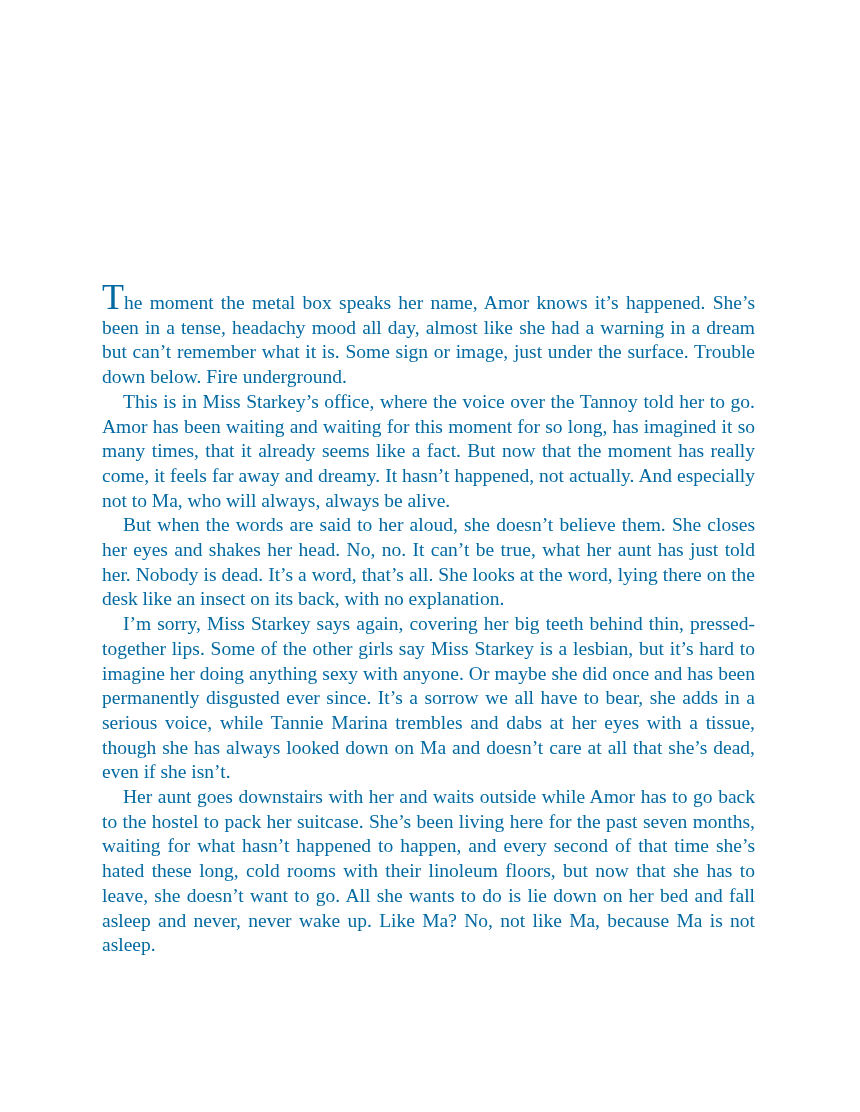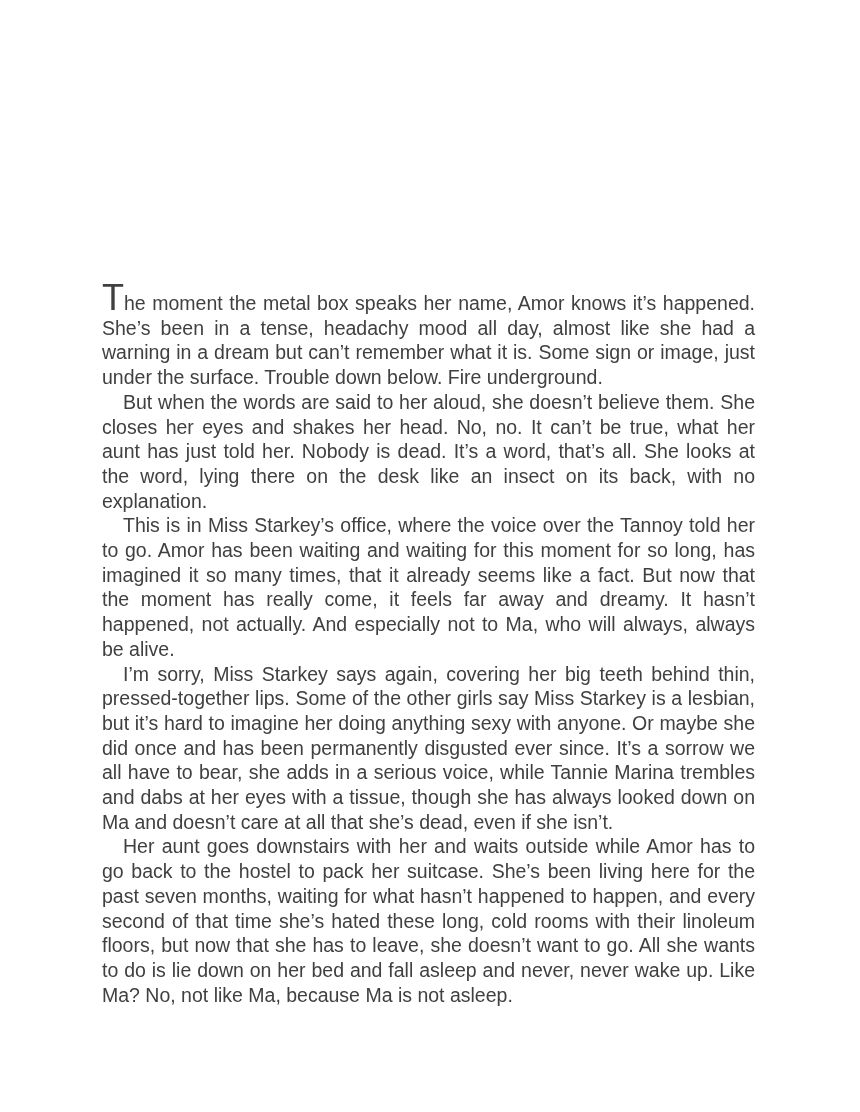--- a/index.html
+++ b/index.html
@@ -16,25 +16,25 @@
   .page {
     position: absolute;
     inset: 0;
     background: #ffffff;
   }
   .text-block {
     position: absolute;
     left: 102px;
     top: 291px;
     width: 653px;
-    font-family: Liberation Sans, sans-serif;
+    font-family: Liberation Serif, serif;
     font-stretch: condensed;
     font-size: 19.5px;
     line-height: 24.7px;
-    color: #404040;
+    color: #0369a1;
     text-align: justify;
     hyphens: none;
   }
   .para {
     margin: 0;
     padding: 0;
     text-indent: 21px;
   }
   .para.first {
     text-indent: 0;
@@ -44,18 +44,18 @@
     line-height: 0;
     vertical-align: baseline;
   }
 </style>
 </head>
 <body>
 
 <div class="page">
   <div class="text-block">
     <p class="para first"><span class="initial-cap">T</span><span>he moment the metal box speaks her name, Amor knows it’s happened. She’s been in a tense, headachy mood all day, almost like she had a warning in a dream but can’t remember what it is. Some sign or image, just under the surface. Trouble down below. Fire underground.</span></p>
+    <p class="para">This is in Miss Starkey’s office, where the voice over the Tannoy told her to go. Amor has been waiting and waiting for this moment for so long, has imagined it so many times, that it already seems like a fact. But now that the moment has really come, it feels far away and dreamy. It hasn’t happened, not actually. And especially not to Ma, who will always, always be alive.</p>
     <p class="para">But when the words are said to her aloud, she doesn’t believe them. She closes her eyes and shakes her head. No, no. It can’t be true, what her aunt has just told her. Nobody is dead. It’s a word, that’s all. She looks at the word, lying there on the desk like an insect on its back, with no explanation.</p>
-    <p class="para">This is in Miss Starkey’s office, where the voice over the Tannoy told her to go. Amor has been waiting and waiting for this moment for so long, has imagined it so many times, that it already seems like a fact. But now that the moment has really come, it feels far away and dreamy. It hasn’t happened, not actually. And especially not to Ma, who will always, always be alive.</p>
     <p class="para">I’m sorry, Miss Starkey says again, covering her big teeth behind thin, pressed-together lips. Some of the other girls say Miss Starkey is a lesbian, but it’s hard to imagine her doing anything sexy with anyone. Or maybe she did once and has been permanently disgusted ever since. It’s a sorrow we all have to bear, she adds in a serious voice, while Tannie Marina trembles and dabs at her eyes with a tissue, though she has always looked down on Ma and doesn’t care at all that she’s dead, even if she isn’t.</p>
     <p class="para">Her aunt goes downstairs with her and waits outside while Amor has to go back to the hostel to pack her suitcase. She’s been living here for the past seven months, waiting for what hasn’t happened to happen, and every second of that time she’s hated these long, cold rooms with their linoleum floors, but now that she has to leave, she doesn’t want to go. All she wants to do is lie down on her bed and fall asleep and never, never wake up. Like Ma? No, not like Ma, because Ma is not asleep.</p>
   </div>
 </div>
 
 </body></html>

